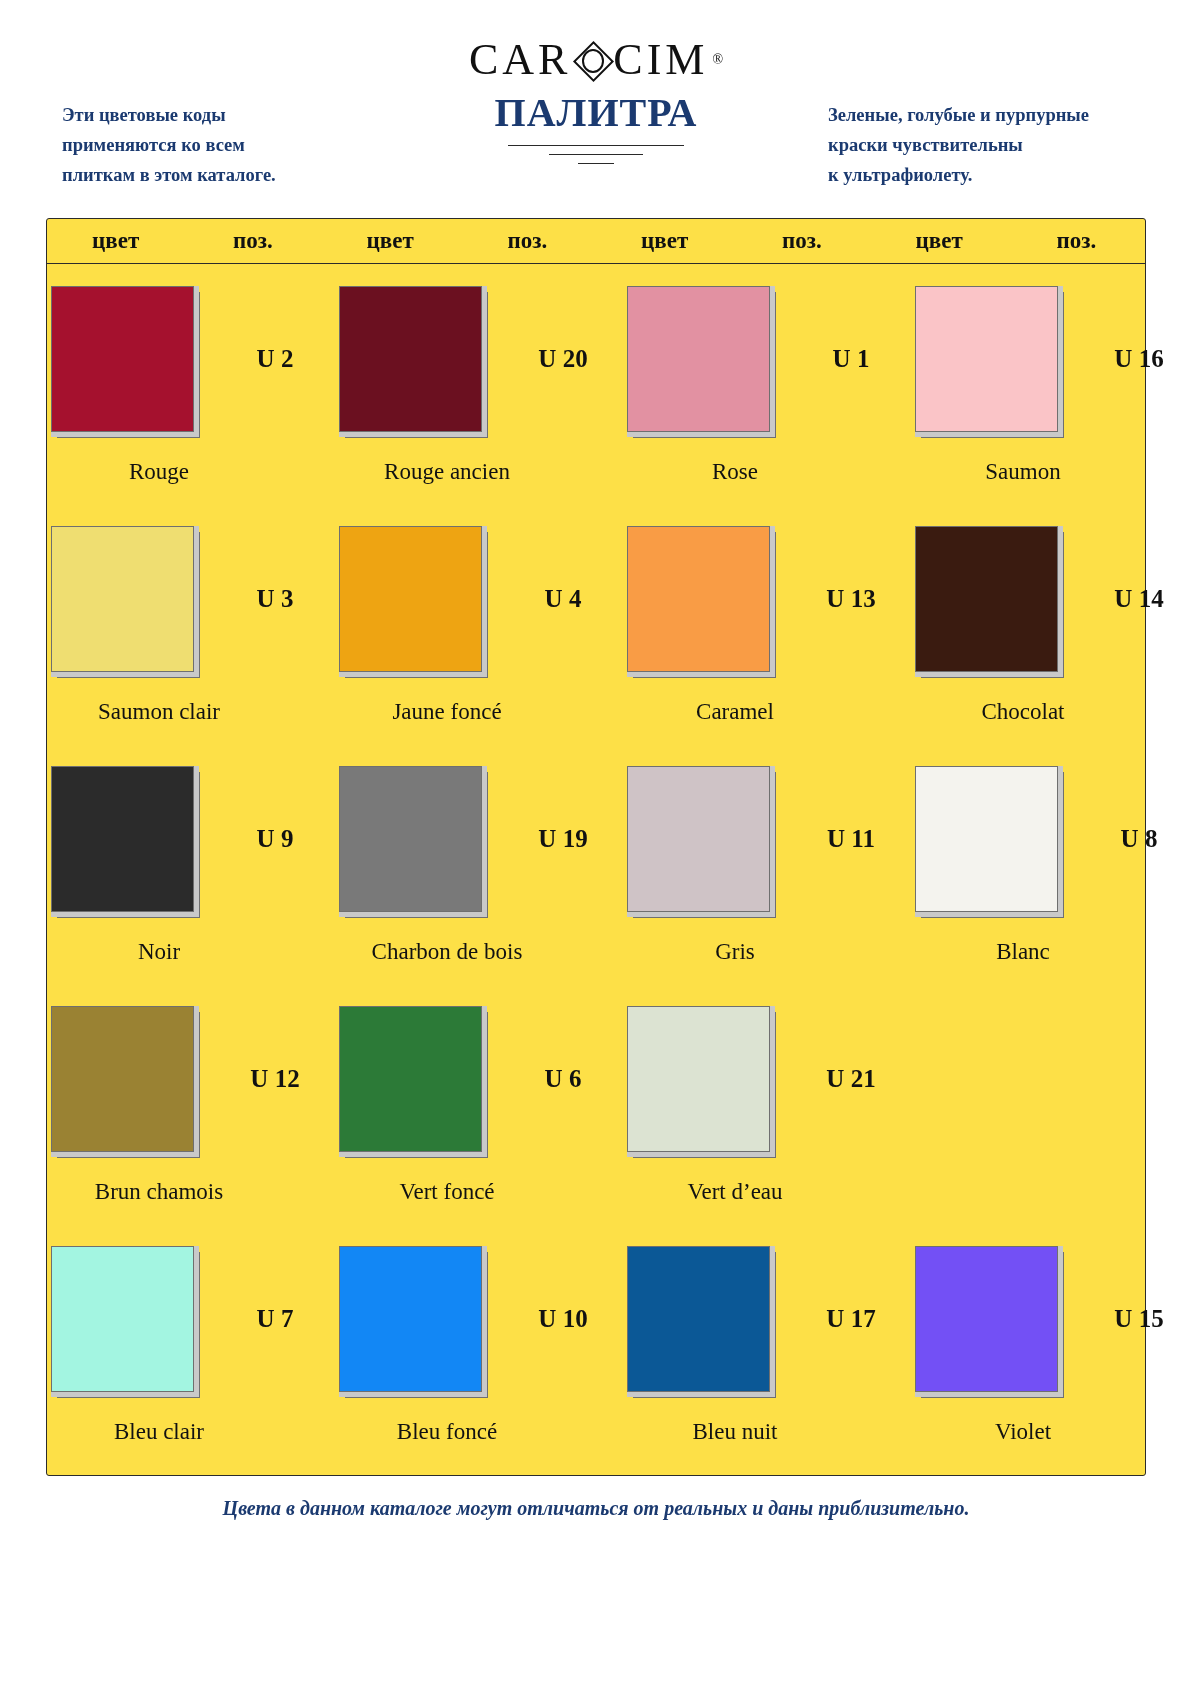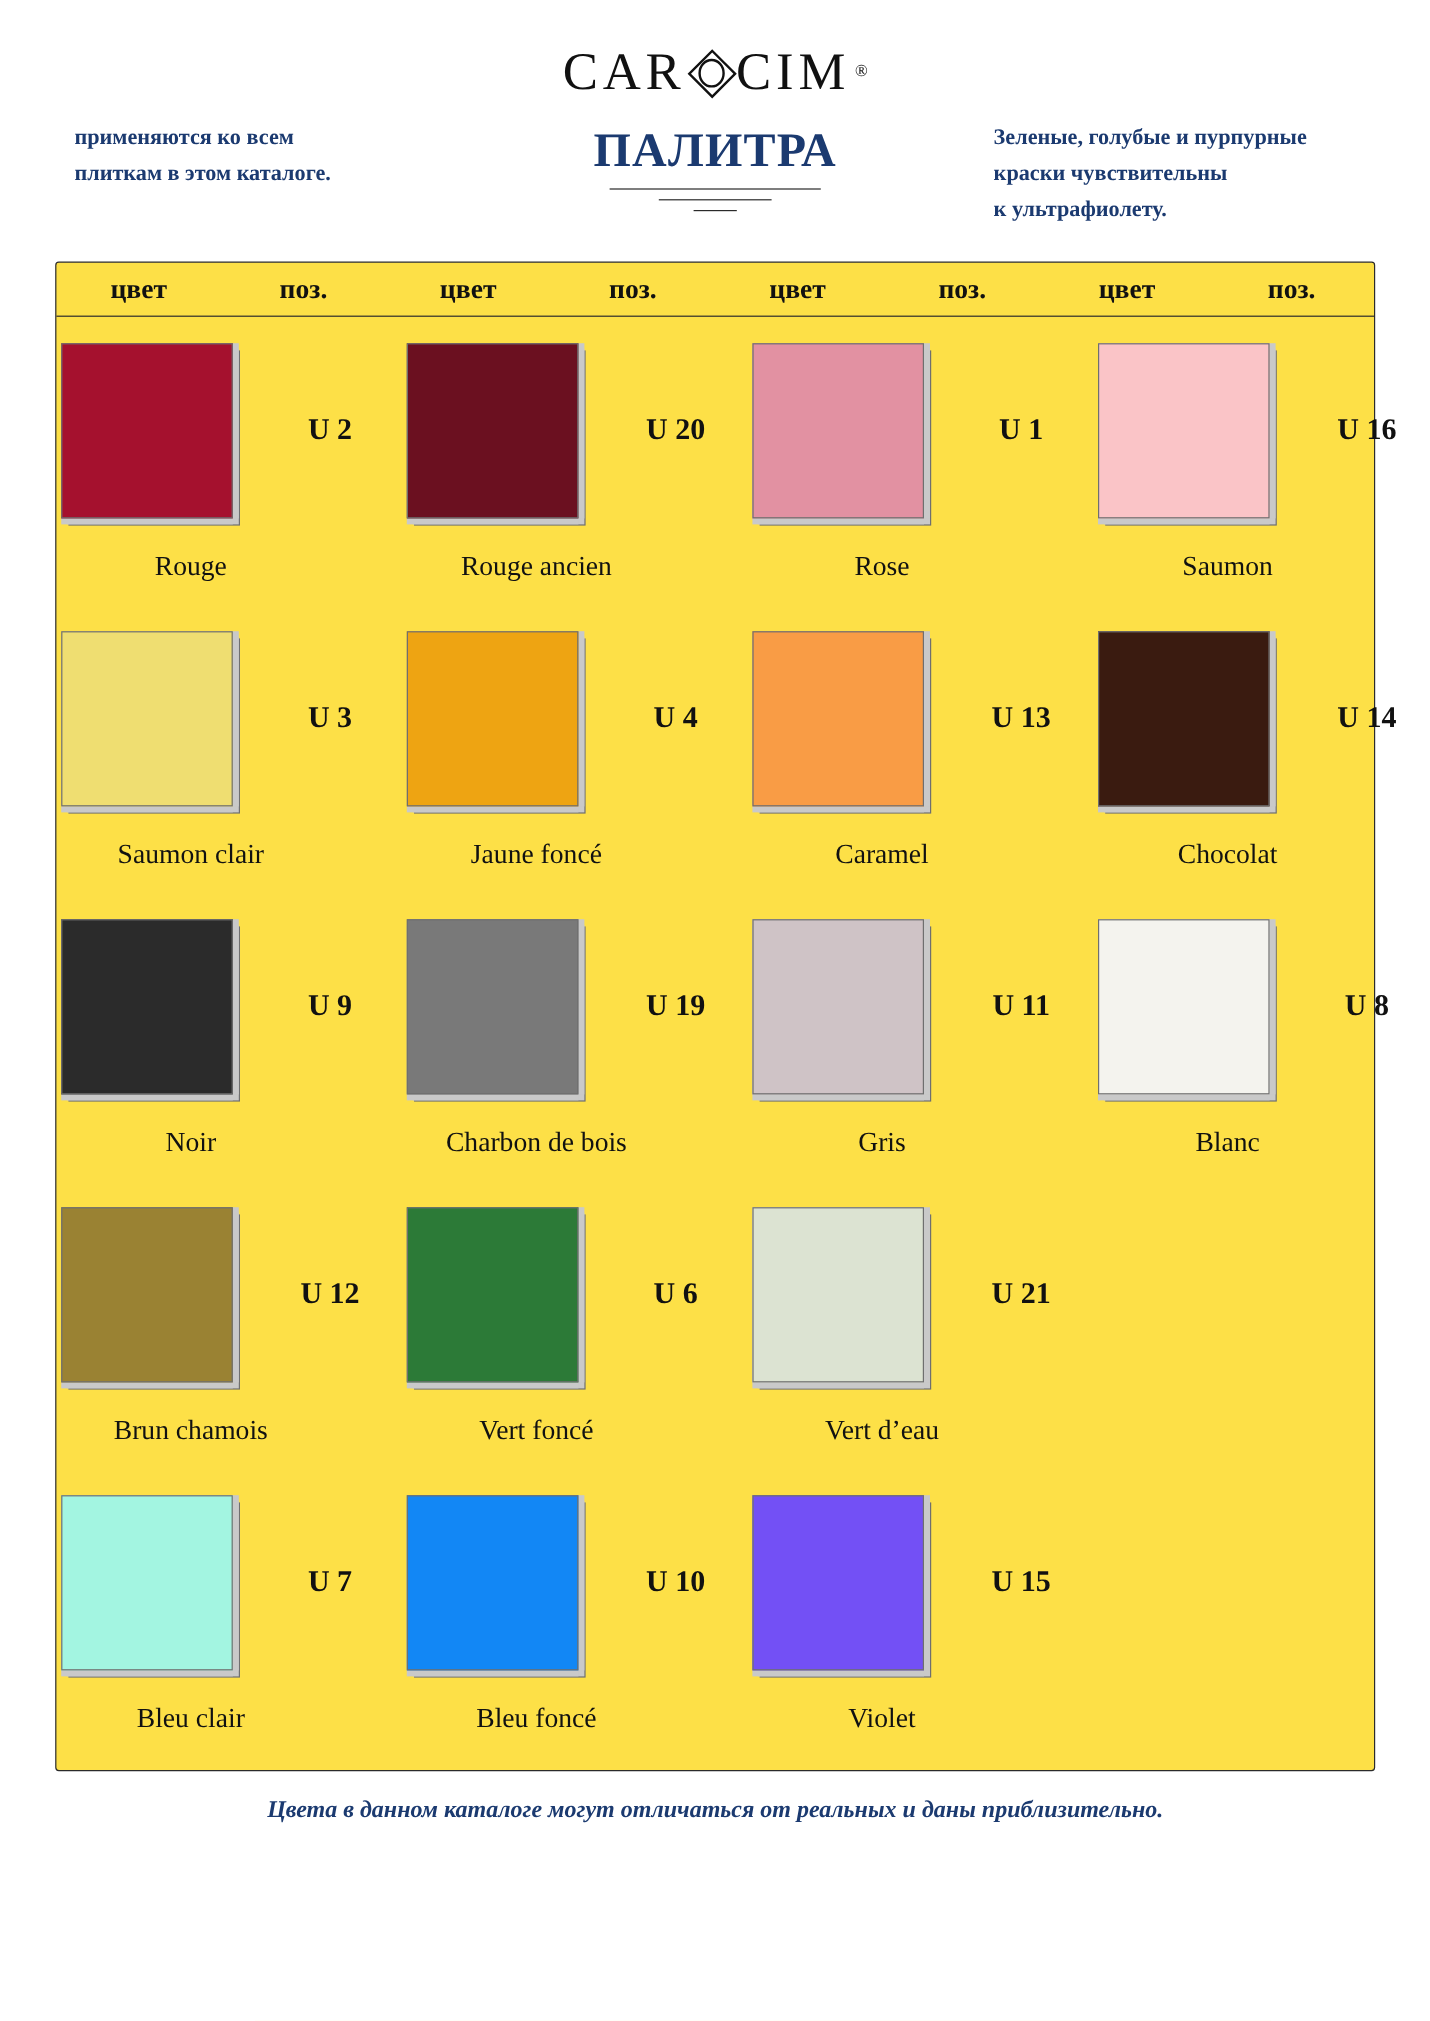--- a/index.html
+++ b/index.html
@@ -80,21 +80,21 @@
     line-height: 30px;
     color: #1b3a70;
   }
   .note-left { left: 62px; width: 300px; text-align: left; }
   .note-right { right: 44px; width: 320px; text-align: left; }
   .note p { margin: 0; }
 
   .palette-title-wrap {
     position: absolute;
     left: 0; right: 0;
-    top: 12px;
+    top: 0;
     text-align: center;
   }
   .palette-title {
     font-family: "Liberation Serif", "DejaVu Serif", serif;
     font-size: 40px;
     font-weight: bold;
     letter-spacing: 1px;
     color: #1b3a70;
     line-height: 46px;
   }
@@ -220,20 +220,21 @@
       <span class="circ"></span>
     </span>
     <span class="brand-part">CIM</span>
     <span class="brand-reg">®</span>
   </div>
 </div>
 
 <div class="note-row">
 
   <div class="note note-left">
+    <p>Эти цветовые коды</p>
     <p>применяются ко всем</p>
     <p>плиткам в этом каталоге.</p>
   </div>
 
   <div class="palette-title-wrap">
     <div class="palette-title">ПАЛИТРА</div>
     <div class="rule rule-1"></div>
     <div class="rule rule-2"></div>
     <div class="rule rule-3"></div>
   </div>
@@ -418,20 +419,29 @@
             <div class="chip-holder">
               <div class="chip" style="background: rgb(18, 135, 245);"></div>
             </div>
             <div class="code">U 10</div>
           </div>
           <div class="label">Bleu foncé</div>
         </div>
         <div class="cell">
           <div class="swatch-line">
             <div class="chip-holder">
+              <div class="chip" style="background: rgb(11, 88, 150);"></div>
+            </div>
+            <div class="code">U 17</div>
+          </div>
+          <div class="label">Bleu nuit</div>
+        </div>
+        <div class="cell">
+          <div class="swatch-line">
+            <div class="chip-holder">
               <div class="chip" style="background: rgb(115, 80, 245);"></div>
             </div>
             <div class="code">U 15</div>
           </div>
           <div class="label">Violet</div>
         </div>
       </div>
     </div>
 
 </div>

